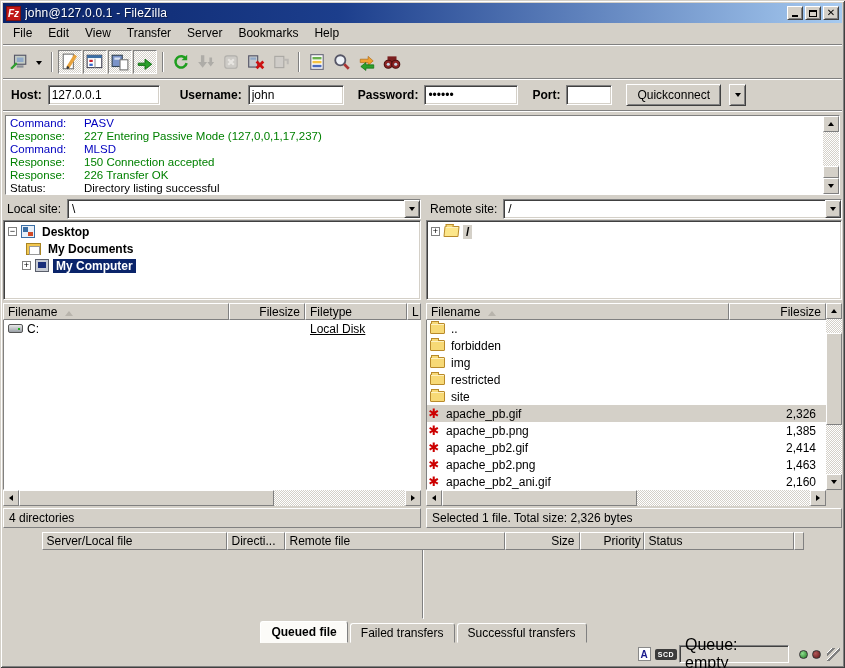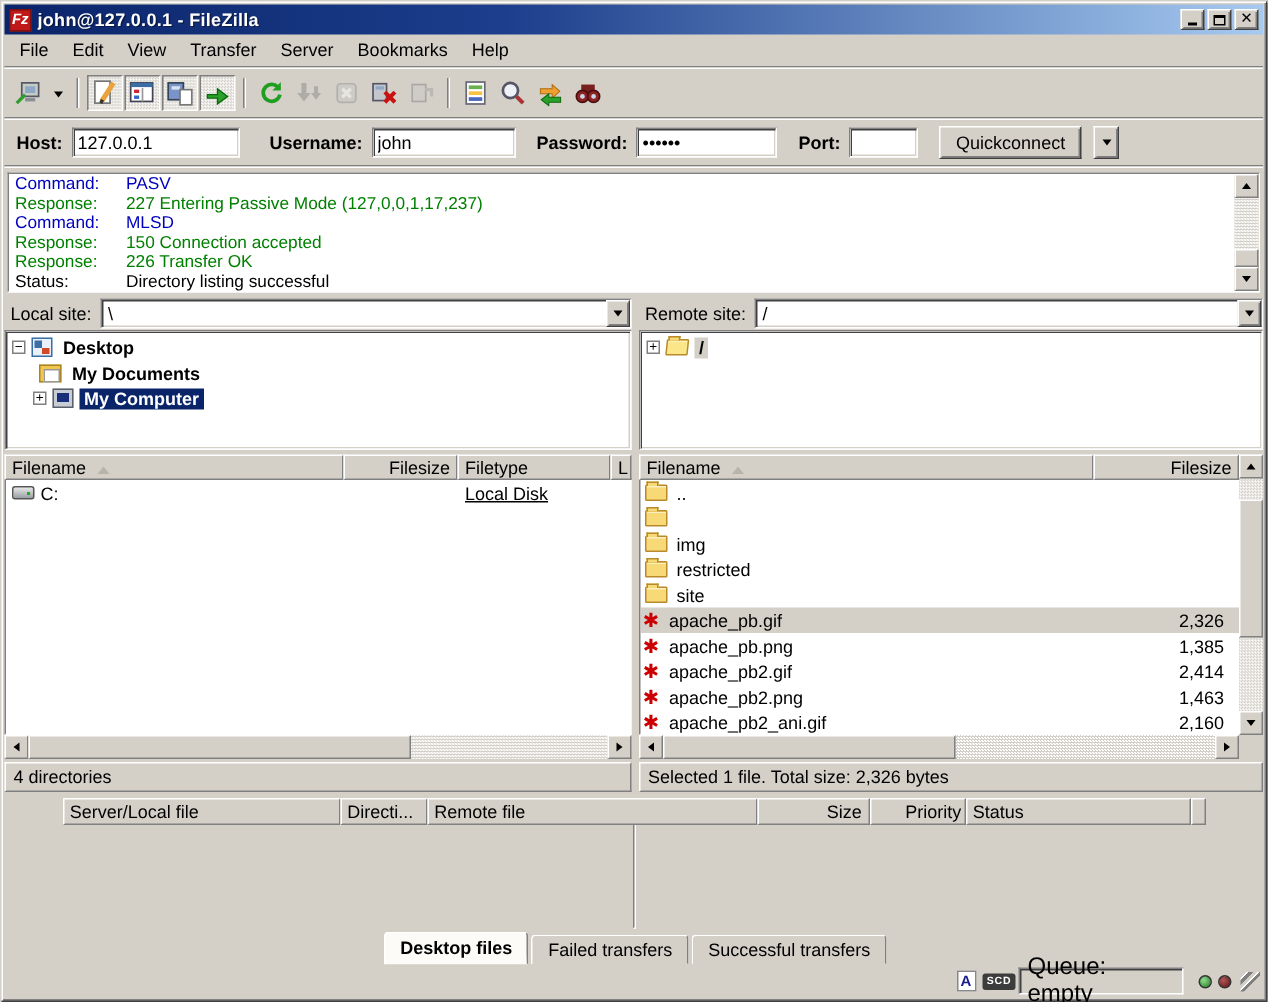--- a/index.html
+++ b/index.html
@@ -16,21 +16,21 @@
     box-shadow: inset 1px 1px 0 #d4d0c8, inset -1px -1px 0 #808080; background:#d4d0c8; }
   .raised1{ border:1px solid; border-color:#fff #808080 #808080 #fff; background:#d4d0c8; }
   .groove{ height:2px; border-top:1px solid #808080; border-bottom:1px solid #fff; margin:1px 0; }
 
   
   .titlebar{ height:20px; background:linear-gradient(90deg,#0a246a 0%,#1c3e8c 40%,#a6caf0 100%);
     display:flex; align-items:center; padding:0 3px; flex:0 0 auto; }
   .fzicon{ width:15px;height:15px;background:#c01818;border:1px solid #7d0f0f;color:#fff;
     font-size:10px;font-weight:bold;display:flex;align-items:center;justify-content:center;
     font-style:italic; margin-right:4px; flex:0 0 auto;}
-  .title-text{ color:#fff; font-weight:bold; font-size:12px; letter-spacing:.2px; flex:1;
+  .title-text{ color:#fff; font-weight:normal; font-size:12px; letter-spacing:.2px; flex:1;
     text-shadow:1px 1px 0 rgba(0,0,0,.4); white-space:nowrap; overflow:hidden;}
   .winbtn{ width:16px;height:14px; margin-left:2px; display:flex;align-items:center;justify-content:center;
     font-size:9px; font-weight:bold; color:#000; cursor:default;}
   .minglyph{ width:6px;height:2px;background:#000;margin-top:6px;}
   .maxglyph{ width:8px;height:7px;border:1px solid #000;border-top:2px solid #000;}
   .closeglyph{ font-size:10px; line-height:10px;}
 
   
   .menubar{ height:20px; display:flex; align-items:center; padding-left:2px; flex:0 0 auto;}
   .menu-item{ padding:2px 8px; font-size:12px; color:#000;}
@@ -460,20 +460,21 @@
                 </div>
             </div>
             <div class="rows remote-rows sunken" style="box-shadow:none;border-top:none;border-right:none">
               <div class="lrow">
                   <span class="ifolder" style="margin-left:3px"></span>
                   <span class="fname">..</span>
                   <span class="fsize"></span>
                 </div>
               <div class="lrow">
                   <span class="ifolder" style="margin-left:3px"></span>
+                  <span class="fname">forbidden</span>
                   <span class="fsize"></span>
                 </div>
               <div class="lrow">
                   <span class="ifolder" style="margin-left:3px"></span>
                   <span class="fname">img</span>
                   <span class="fsize"></span>
                 </div>
               <div class="lrow">
                   <span class="ifolder" style="margin-left:3px"></span>
                   <span class="fname">restricted</span>
@@ -558,21 +559,21 @@
           <span>Priority</span>
         </div>
       <div class="hcell raised1 qc5">
           <span>Status</span>
         </div>
       <div class="hcell raised1 qfill"></div>
     </div>
     <div class="qbody sunken" style="box-shadow:none;border-top:none"></div>
     <div class="tabsrow">
       <div class="tab active">
-          <span>Desktop files</span>
+          <span>Queued file</span>
         </div>
       <div class="tab">
           <span>Failed transfers</span>
         </div>
       <div class="tab">
           <span>Successful transfers</span>
         </div>
     </div>
   </div>
 

